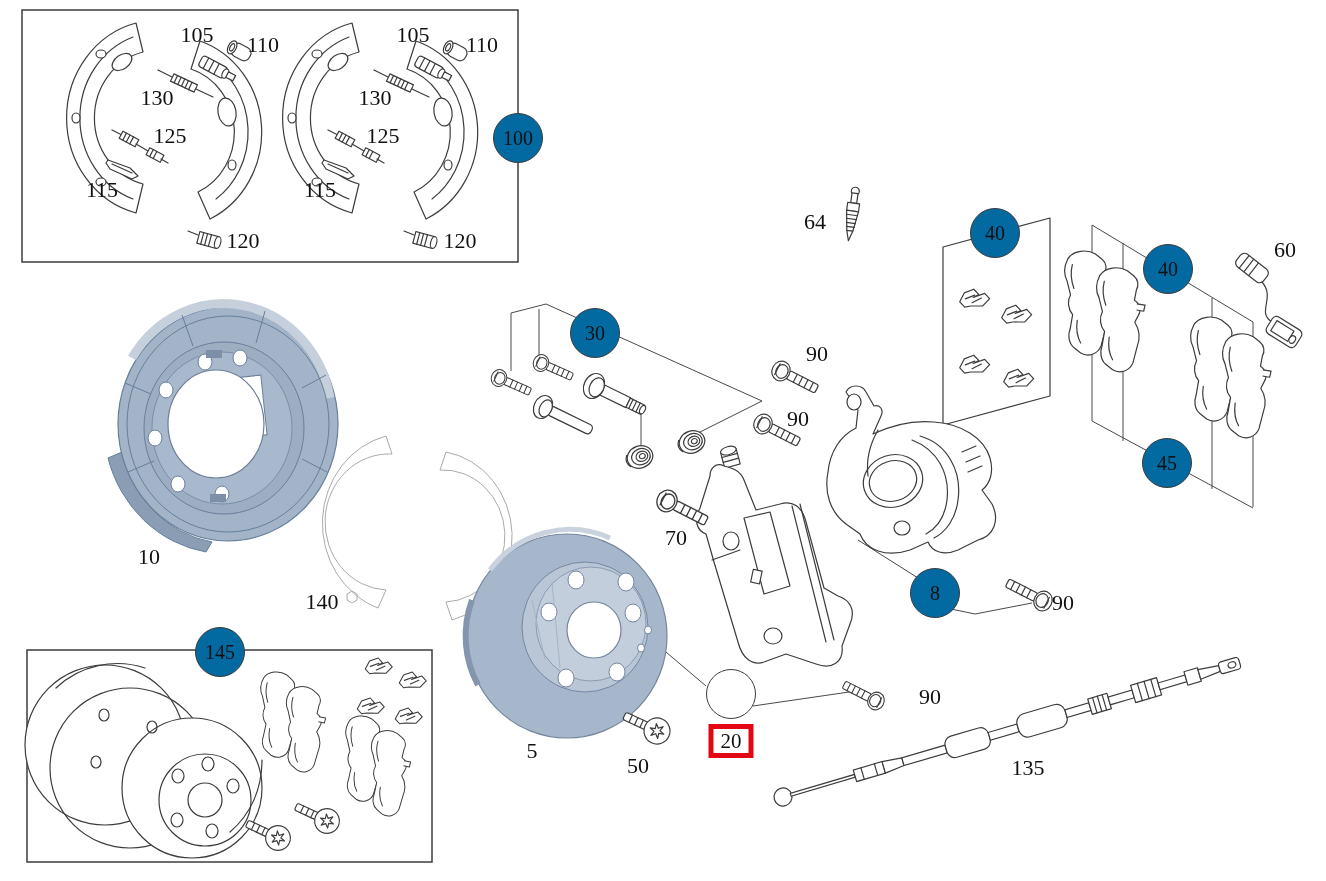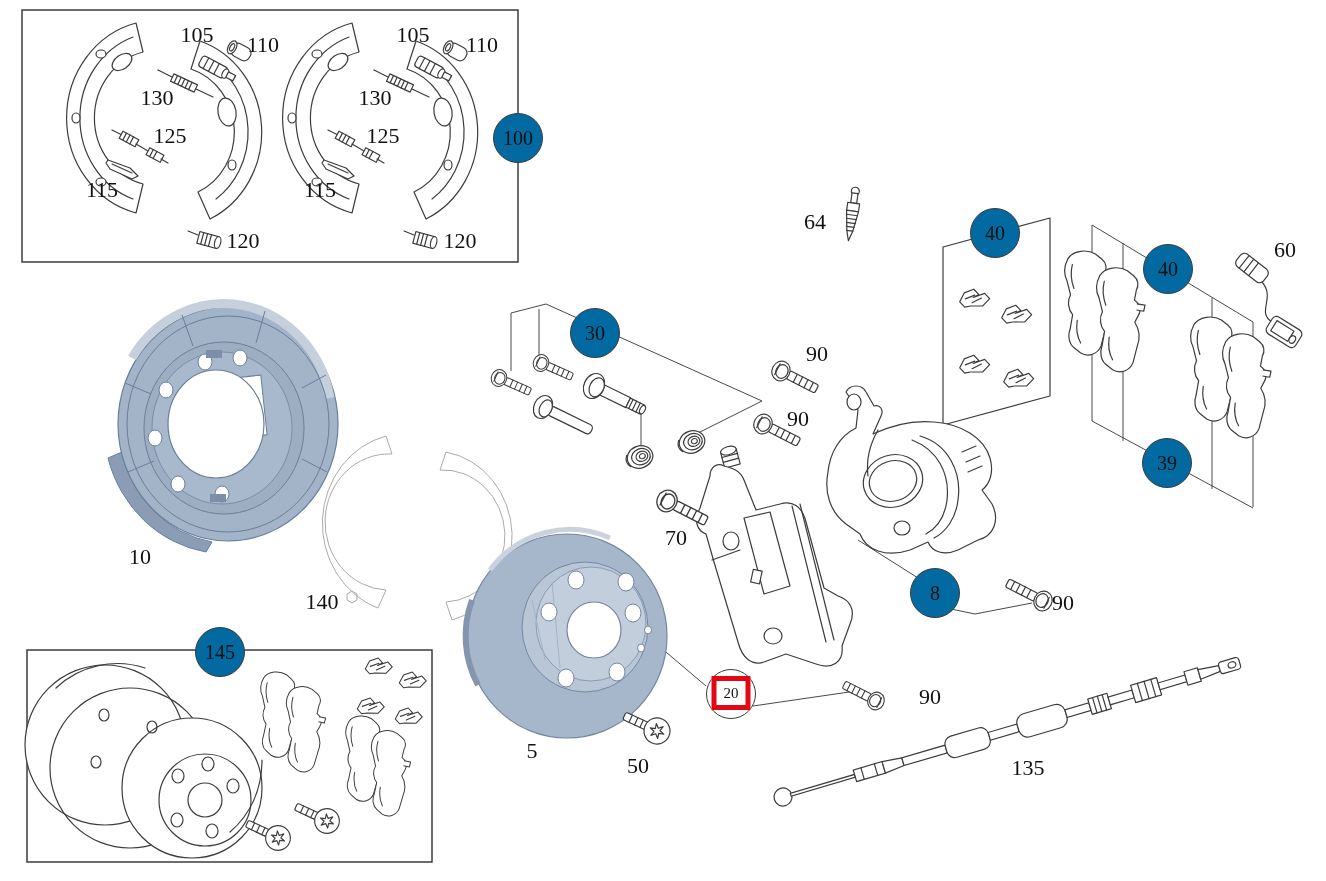--- a/index.html
+++ b/index.html
@@ -9,21 +9,21 @@
   .stage{position:relative;width:1325px;height:881px;background:var(--background);overflow:hidden;
          font-family:Liberation Serif, serif;}
   .stage svg{position:absolute;left:0;top:0;}
   .lbl{position:absolute;transform:translate(-50%,-50%);color:var(--label_text);
        font-size:22px;line-height:1;white-space:nowrap;z-index:5;cursor:pointer;}
   .circled{width:48px;height:48px;border:1.5px solid var(--line_art);border-radius:50%;
        background:#0369a1;display:flex;align-items:center;justify-content:center;font-size:20px;}
   .hl-ring{position:absolute;transform:translate(-50%,-50%);width:48px;height:48px;
        border:1.5px solid var(--line_art);border-radius:50%;background:#fff;z-index:4;}
   .hl-box{position:absolute;transform:translate(-50%,-50%);border:5px solid var(--highlight_red);
-       background:#fff;padding:1px 7px;font-size:15px;line-height:22px;color:var(--label_text);z-index:6;cursor:pointer;}
+       background:#fff;padding:1px 7px;font-size:21px;line-height:22px;color:var(--label_text);z-index:6;cursor:pointer;margin-top:48px;}
   
   .ln{fill:none;stroke:#3c3c3c;stroke-width:1.2;stroke-linejoin:round;stroke-linecap:round;}
   .lnw{fill:#ffffff;stroke:#3c3c3c;stroke-width:1.2;stroke-linejoin:round;}
   .ld{fill:none;stroke:#4a4a4a;stroke-width:1;}
   .faint{fill:none;stroke:#ababab;stroke-width:1;}
   .steel-ln{fill:none;stroke:#66809b;stroke-width:1;}
 </style>
 </head>
 <body>
 
@@ -384,37 +384,37 @@
 <div class="lbl" style="left:157px;top:98px">130</div>
 <div class="lbl" style="left:170px;top:136px">125</div>
 <div class="lbl" style="left:102px;top:190px">115</div>
 <div class="lbl" style="left:243px;top:241px">120</div>
 <div class="lbl" style="left:413px;top:35px">105</div>
 <div class="lbl" style="left:482px;top:45px">110</div>
 <div class="lbl" style="left:375px;top:98px">130</div>
 <div class="lbl" style="left:383px;top:136px">125</div>
 <div class="lbl" style="left:320px;top:190px">115</div>
 <div class="lbl" style="left:460px;top:241px">120</div>
-<div class="lbl" style="left:140px;top:557px">10</div>
+<div class="lbl" style="left:149px;top:557px">10</div>
 <div class="lbl" style="left:322px;top:602px">140</div>
 <div class="lbl" style="left:815px;top:222px">64</div>
 <div class="lbl" style="left:817px;top:354px">90</div>
 <div class="lbl" style="left:798px;top:419px">90</div>
 <div class="lbl" style="left:1285px;top:250px">60</div>
 <div class="lbl" style="left:676px;top:538px">70</div>
 <div class="lbl" style="left:1063px;top:603px">90</div>
 <div class="lbl" style="left:930px;top:697px">90</div>
 <div class="lbl" style="left:532px;top:751px">5</div>
 <div class="lbl" style="left:638px;top:766px">50</div>
 <div class="lbl" style="left:1028px;top:768px">135</div>
 
 <div class="lbl circled" style="left:518px;top:138px">100</div>
 <div class="lbl circled" style="left:595px;top:333px">30</div>
 <div class="lbl circled" style="left:995px;top:233px">40</div>
 <div class="lbl circled" style="left:1168px;top:269px">40</div>
-<div class="lbl circled" style="left:1167px;top:463px">39</div>
+<div class="lbl circled" style="left:1167px;top:463px">45</div>
 <div class="lbl circled" style="left:935px;top:593px">8</div>
 <div class="lbl circled" style="left:220px;top:652px">145</div>
 
 <div class="hl-ring" style="left:731px;top:694px"></div>
 <div class="hl-box" style="left:731px;top:693px">20</div>
 
 </div>
 
 </body></html>

